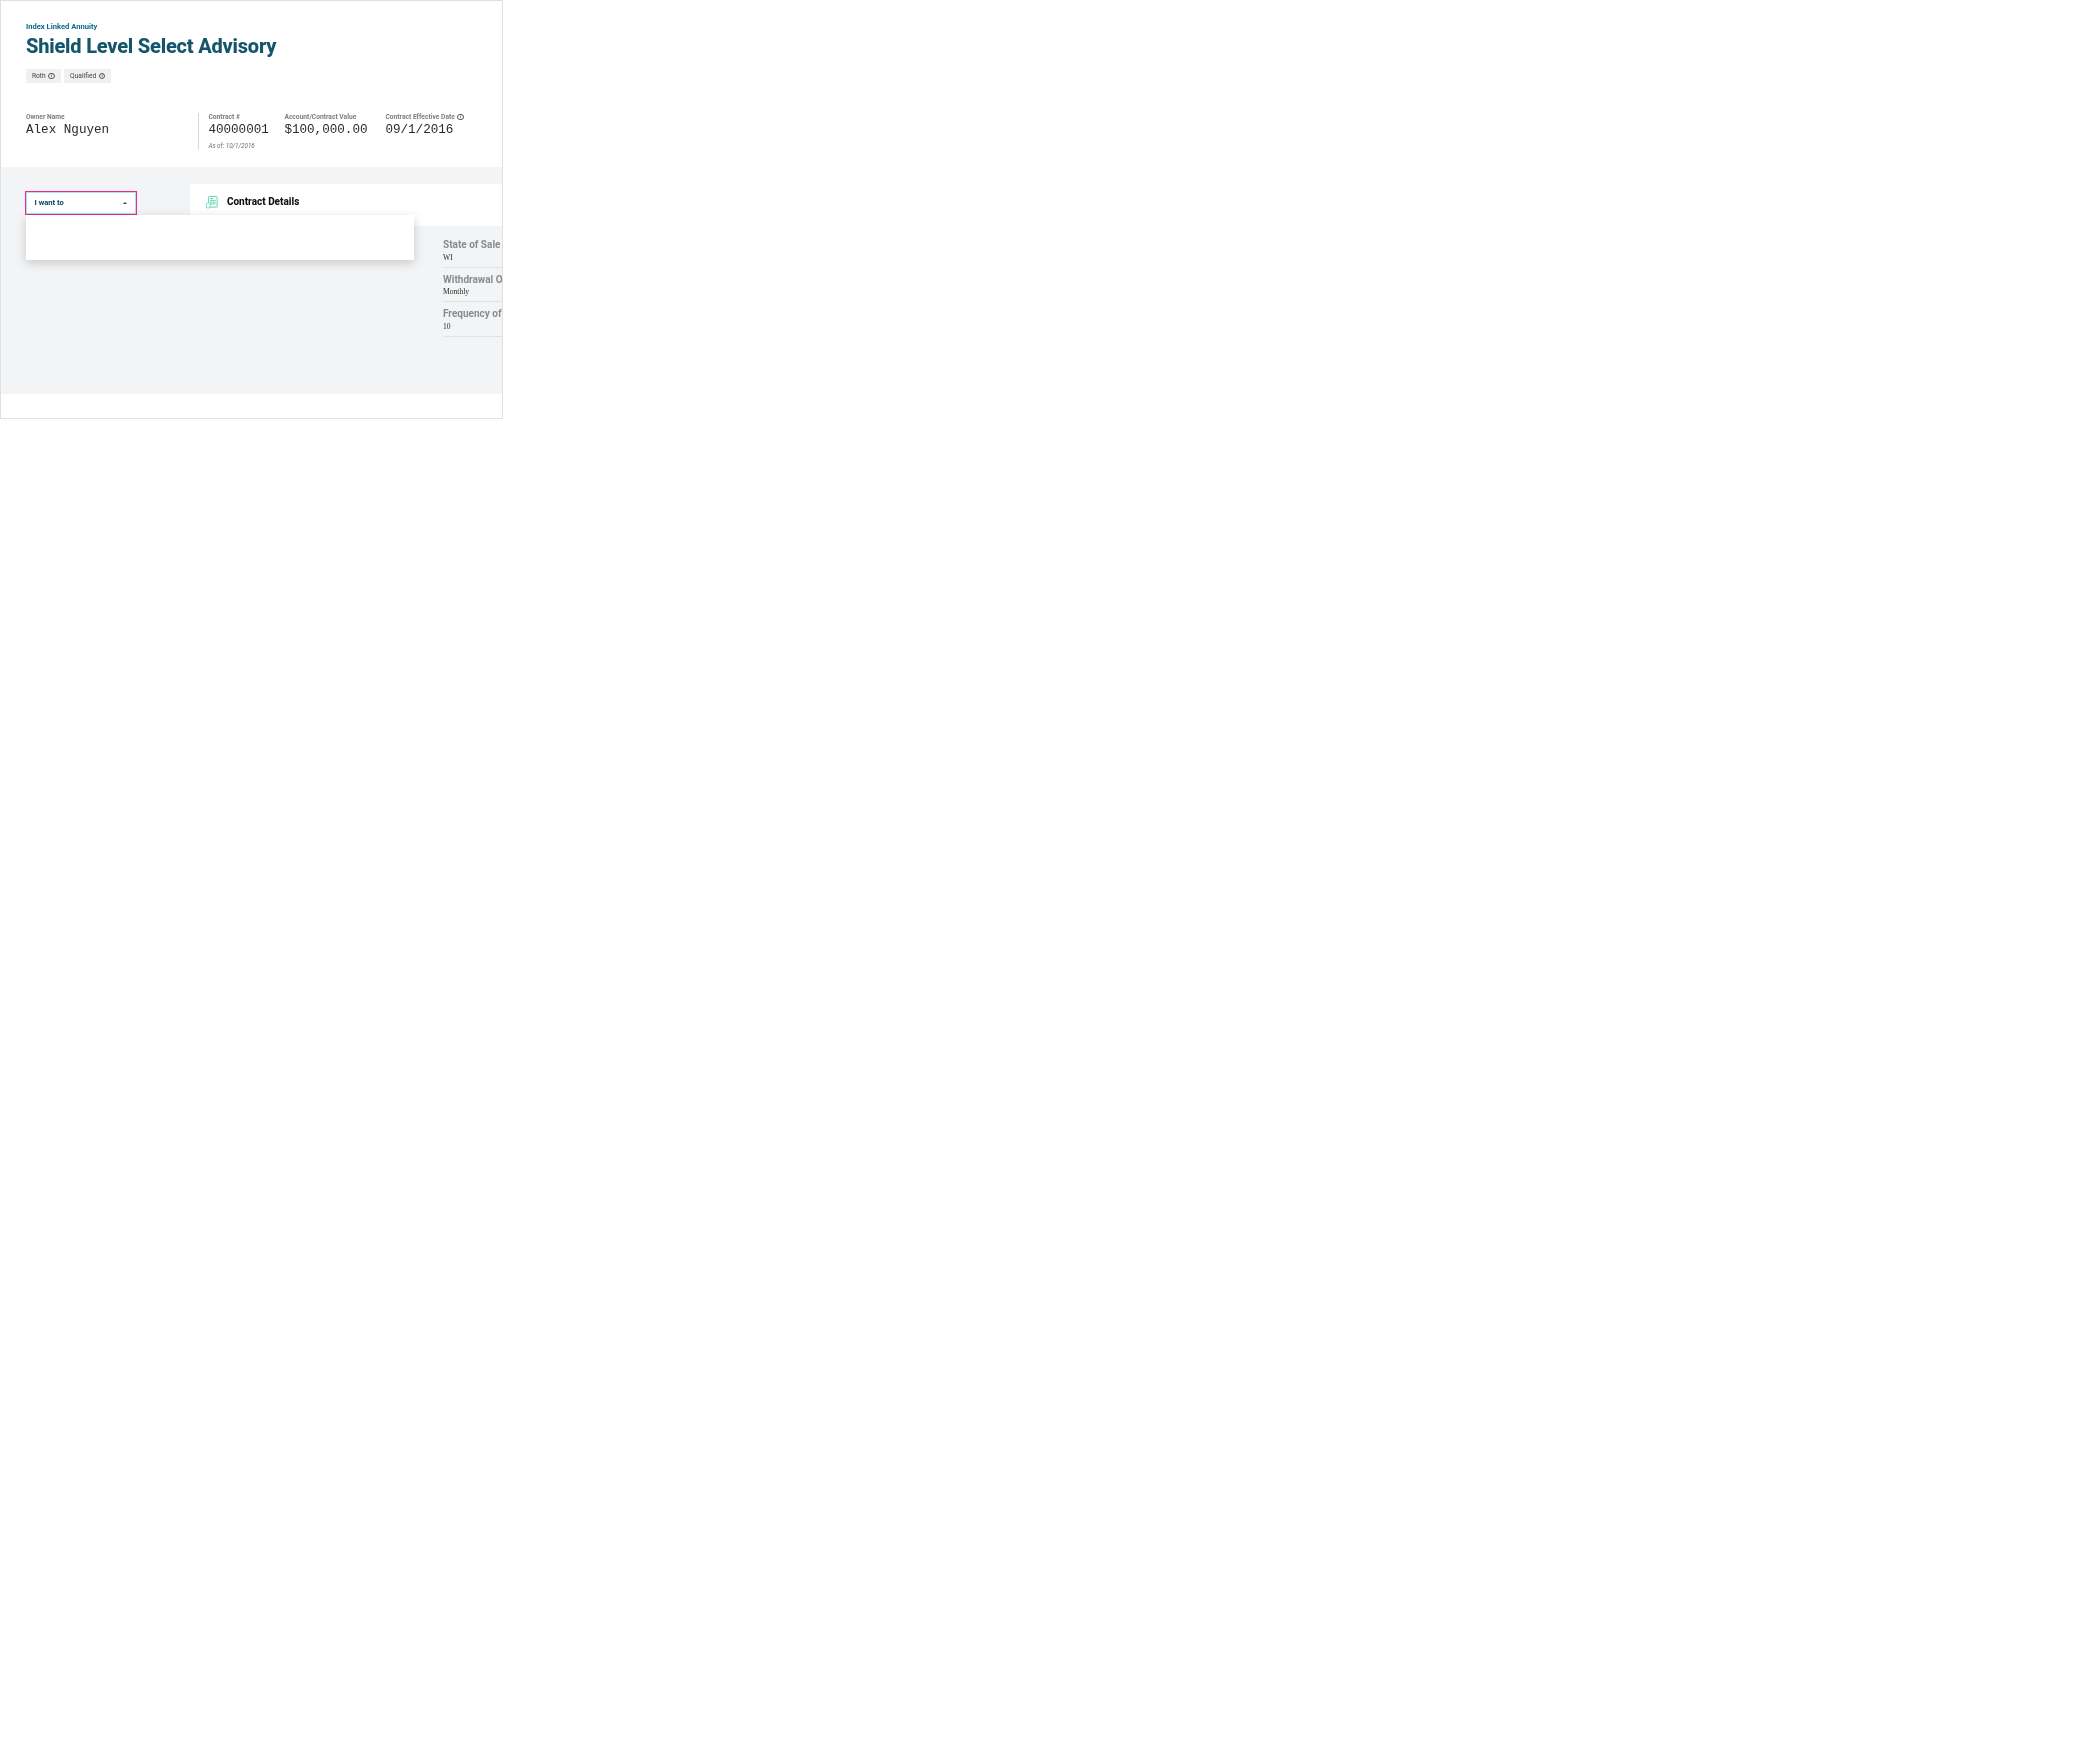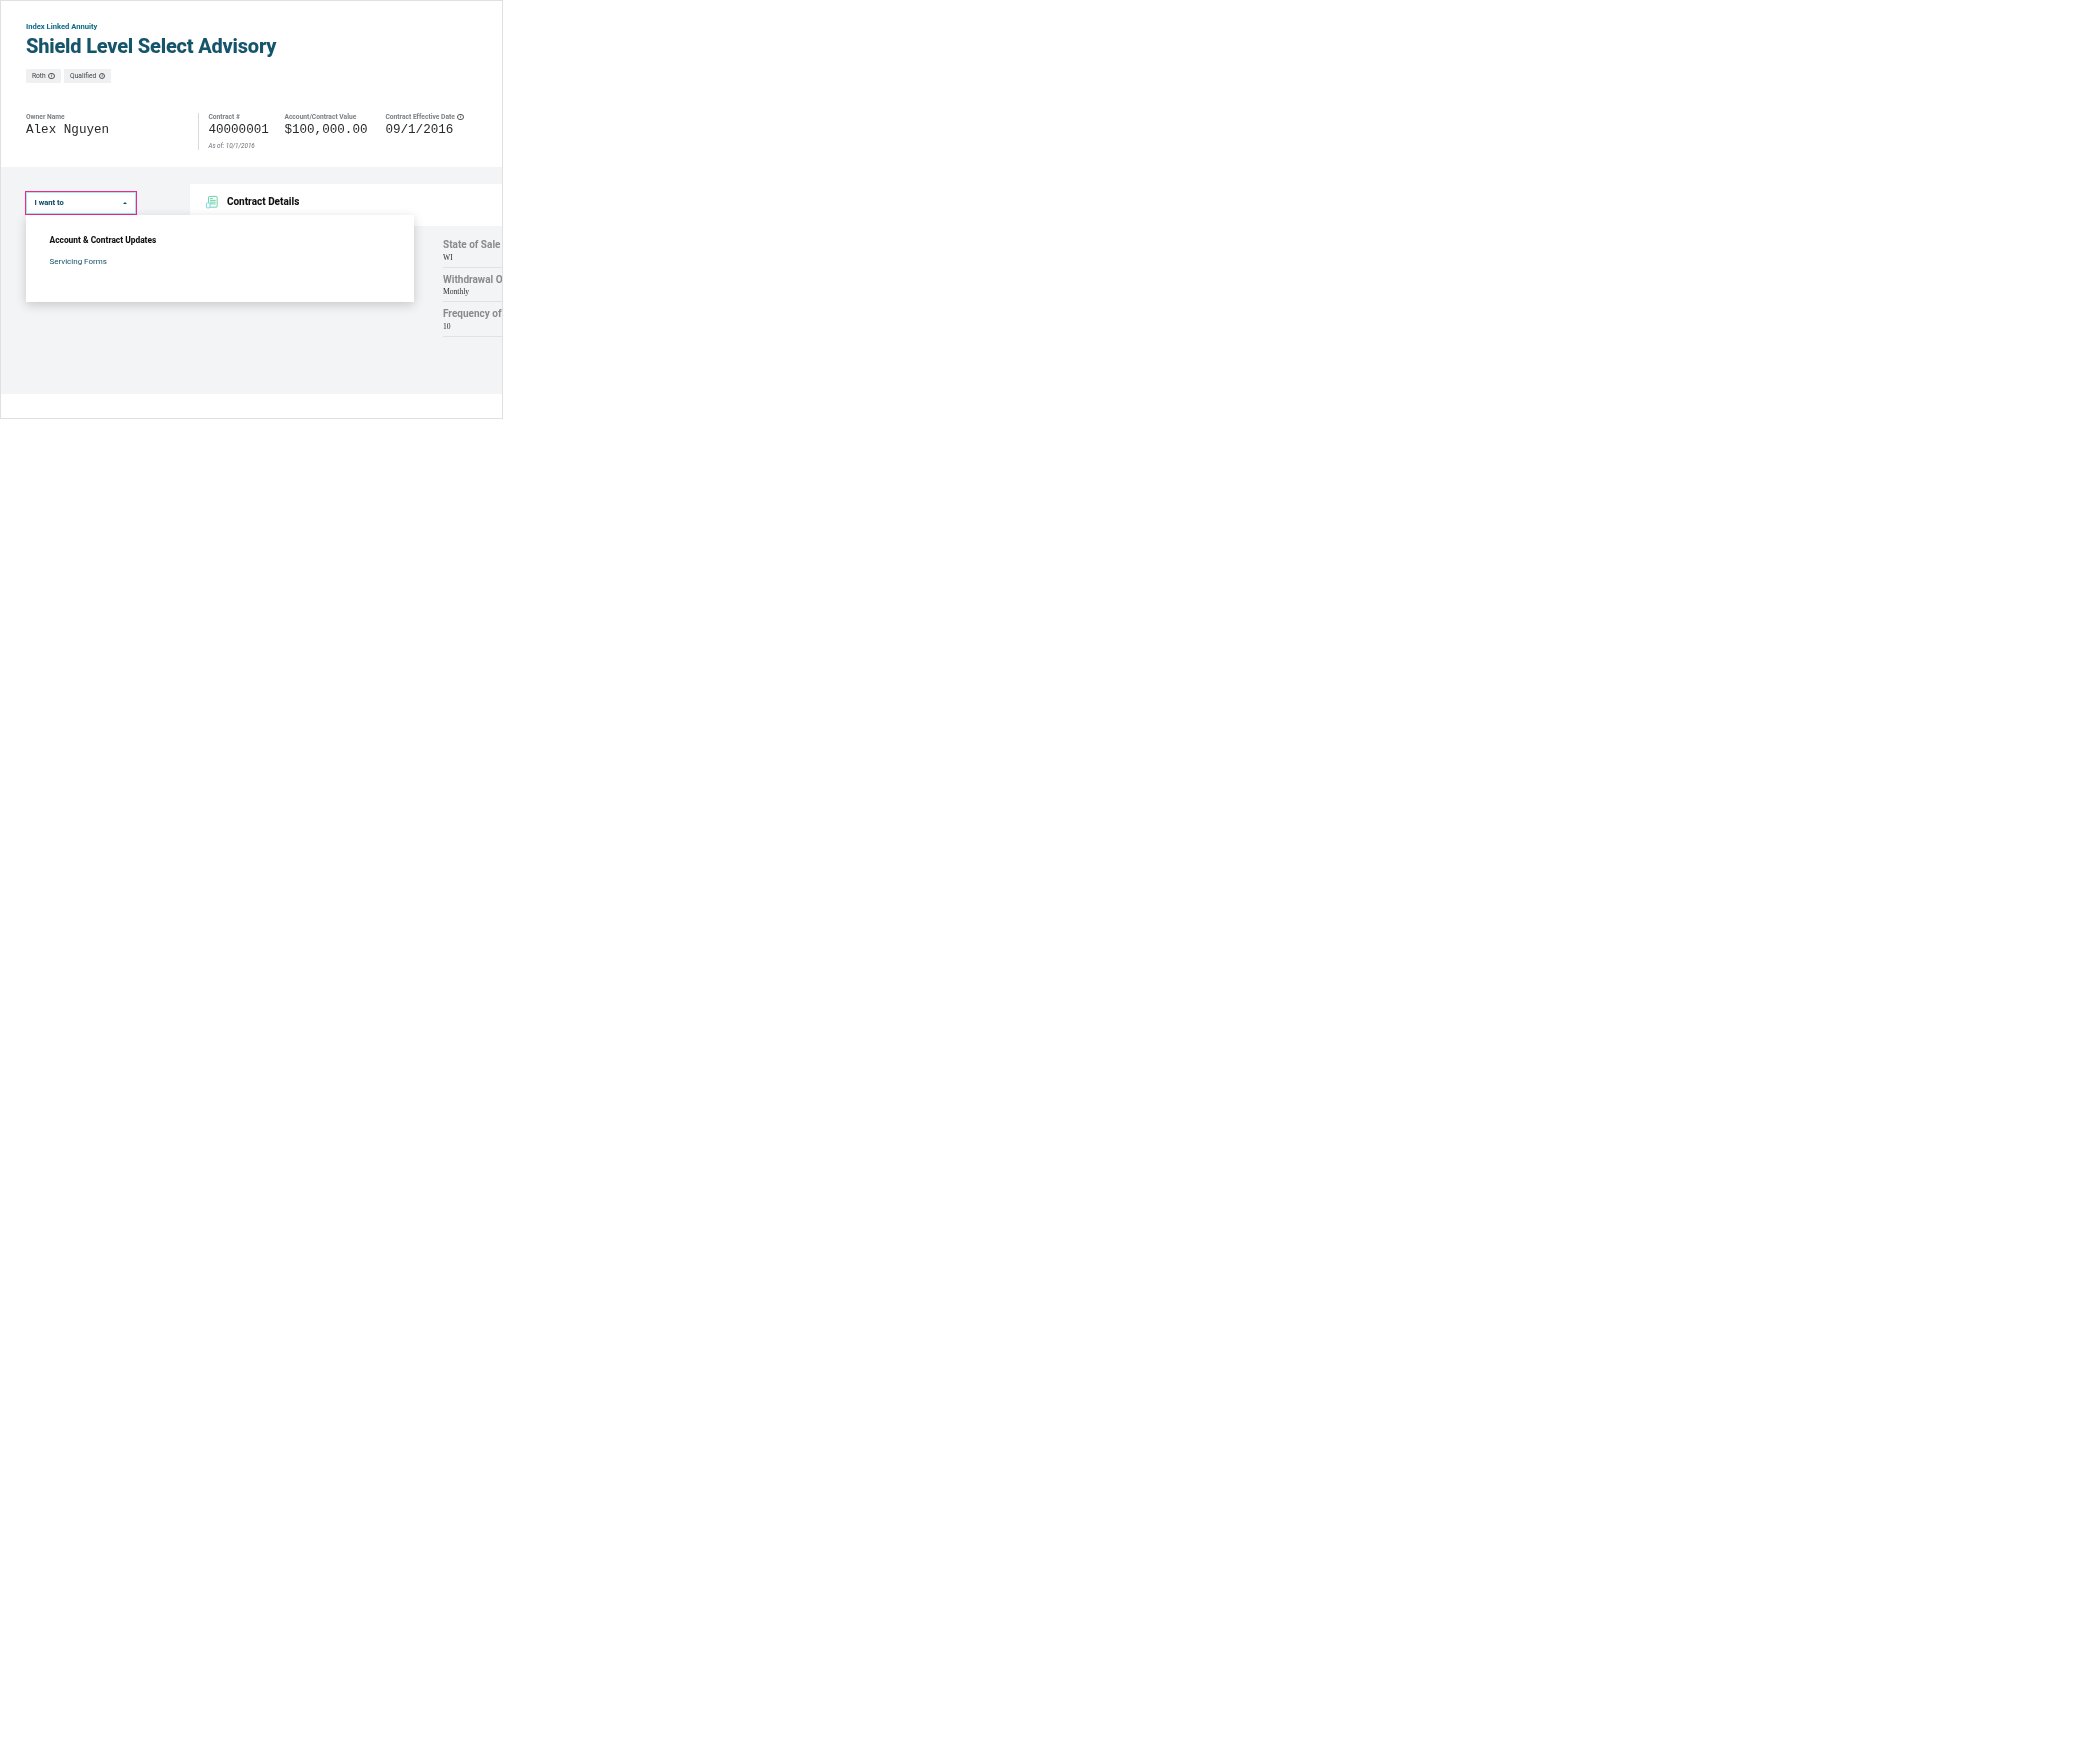--- a/index.html
+++ b/index.html
@@ -275,23 +275,19 @@
       </div>
     </div>
 
     <div class="dropdown-wrap">
       <div class="dropdown-btn">
         <span class="dropdown-label">I want to</span>
         <span class="caret-up"></span>
       </div>
 
       <div class="panel">
-        <div class="panel-col">
-          <div class="panel-h">Account &amp; Contract Updates</div>
-          <a class="panel-link">Servicing Forms</a>
-        </div>
       </div>
     </div>
 
   </div>
 
 </div>
 
 
 </body></html>

